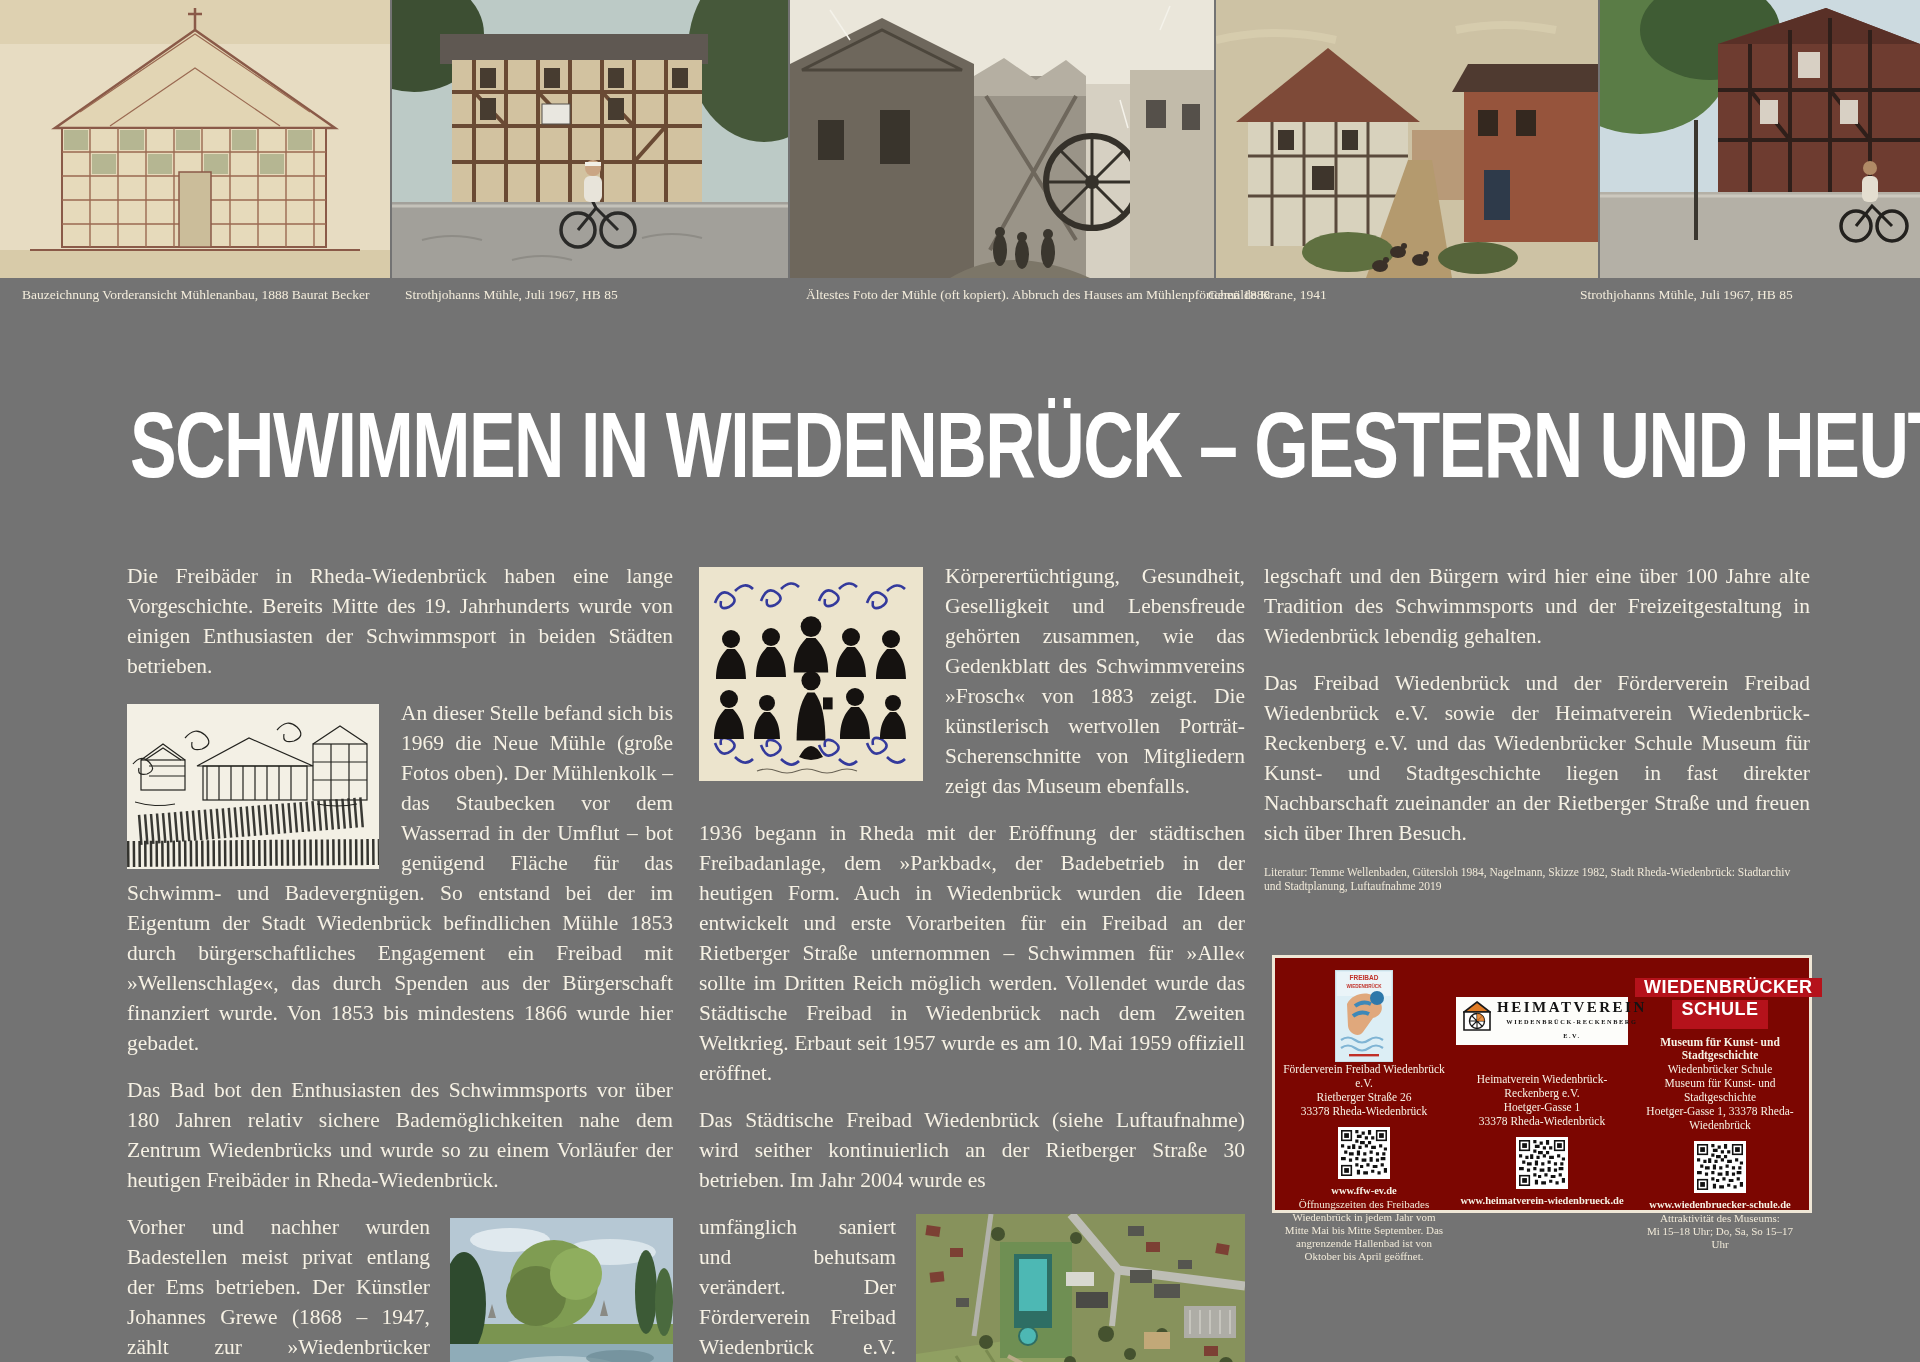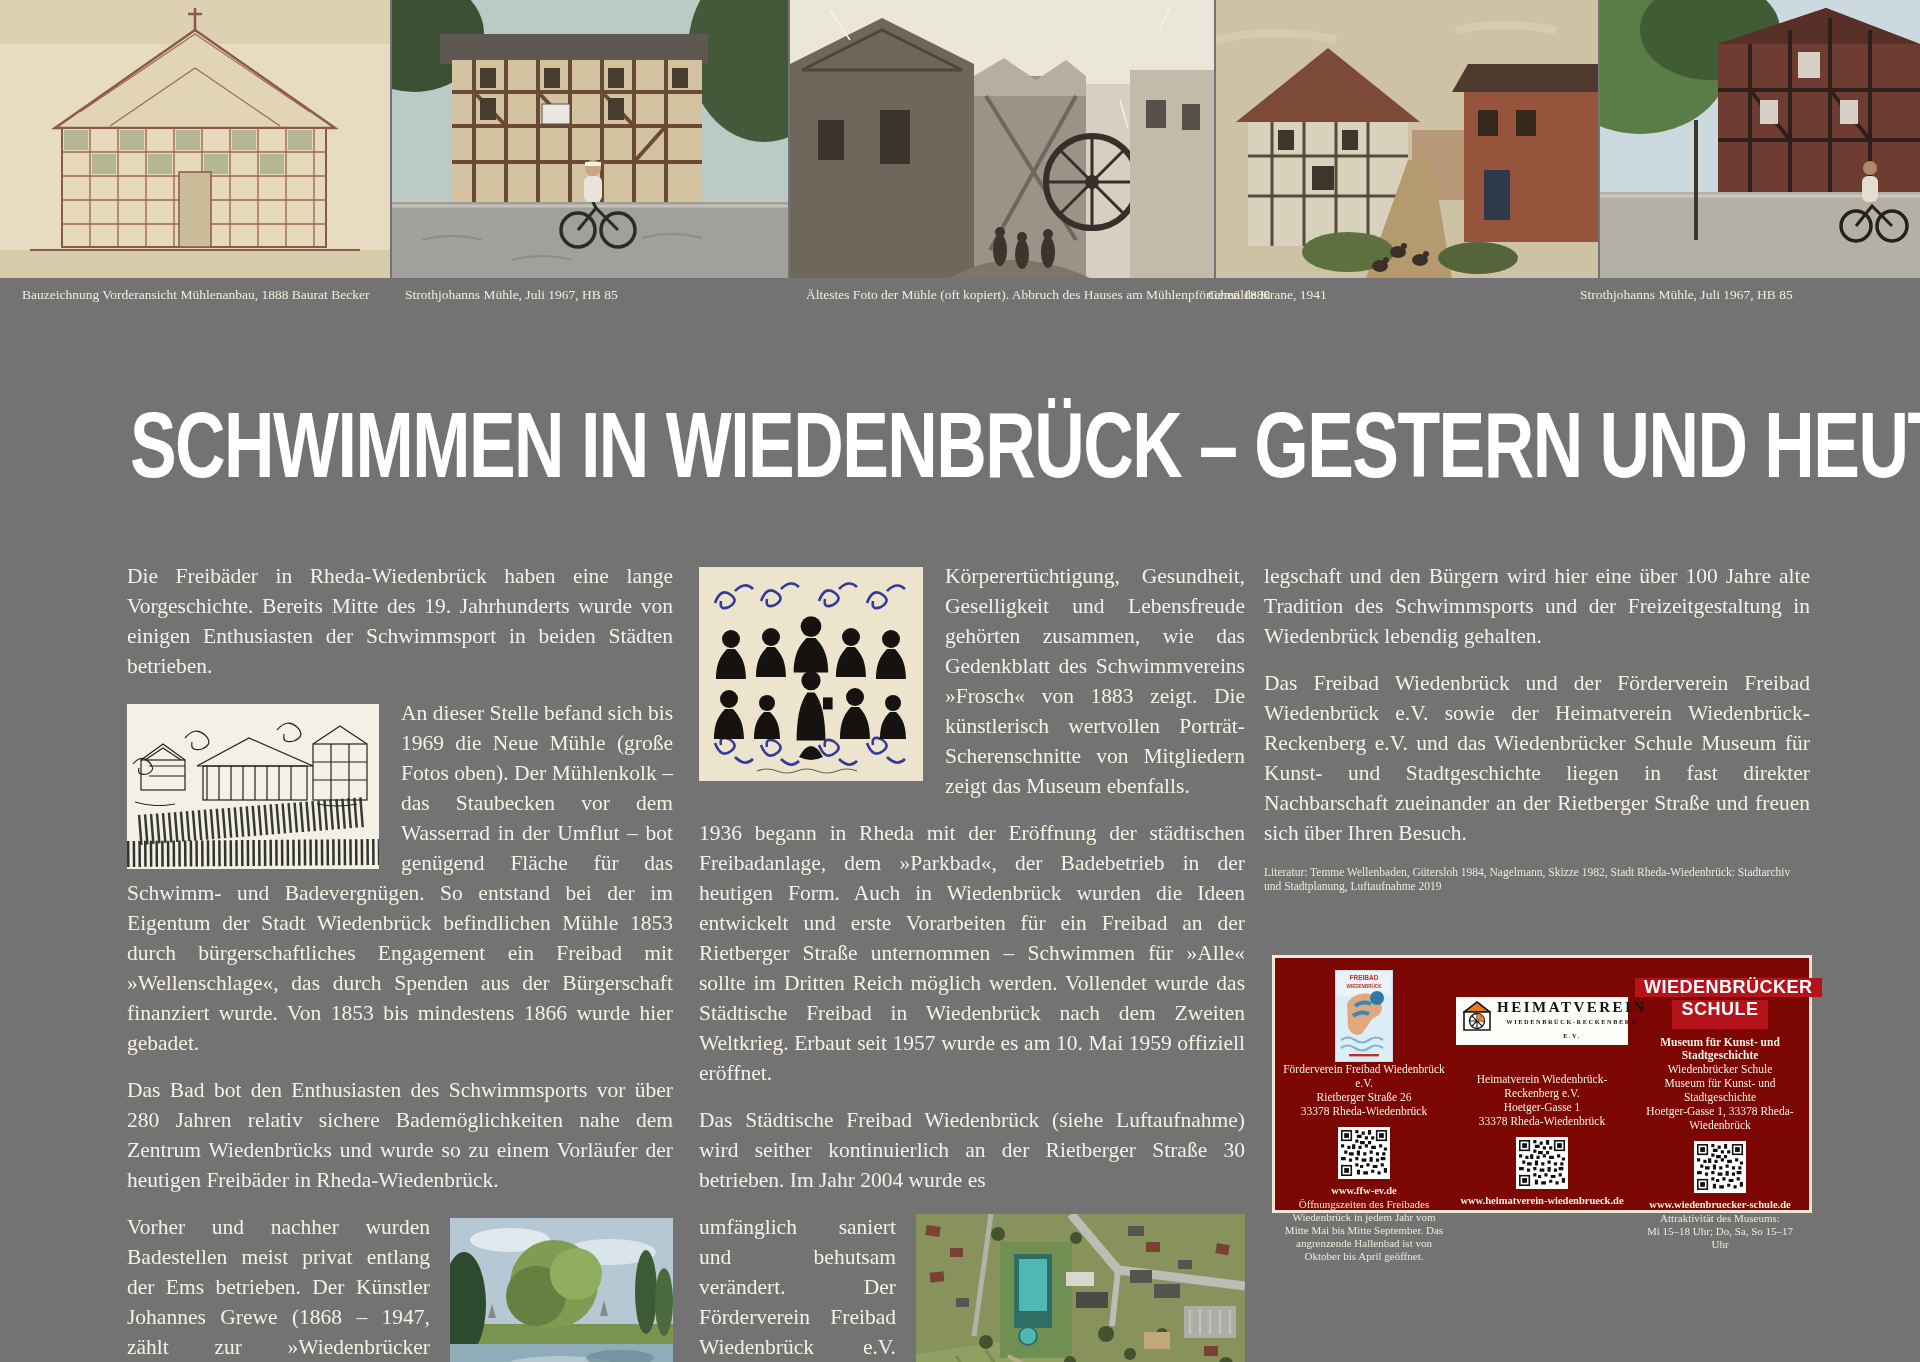--- a/index.html
+++ b/index.html
@@ -260,21 +260,21 @@
           <path d="M80,62 V96 M92,62 V96 M104,62 V96 M116,62 V96 M128,62 V96 M140,62 V96 M152,62 V96 M164,62 V96"></path>
           <rect x="186" y="40" width="54" height="56"></rect>
           <path d="M186,40 L213,22 L240,40 M186,58 h54 M186,76 h54 M204,40 v56 M222,40 v56"></path>
         </g>
         <path d="M12,126 L238,108" stroke="#2a2a26" stroke-width="30" stroke-dasharray="2.5,3.5" opacity="0.92"></path>
         <path d="M0,150 L252,148" stroke="#2a2a26" stroke-width="26" stroke-dasharray="2.5,3.2" opacity="0.95"></path>
         <path d="M8,98 q20,6 40,2 M190,100 q20,4 40,0" stroke="#23231f" stroke-width="1" fill="none"></path>
       </svg>
     </div>
     <p>An dieser Stelle befand sich bis 1969 die Neue Mühle (große Fotos oben). Der Mühlenkolk – das Staubecken vor dem Wasserrad in der Umflut – bot genügend Fläche für das Schwimm- und Badevergnügen. So entstand bei der im Eigentum der Stadt Wiedenbrück befindlichen Mühle 1853 durch bürgerschaftliches Engagement ein Freibad mit »Wellenschlage«, das durch Spenden aus der Bürgerschaft finanziert wurde. Von 1853 bis mindestens 1866 wurde hier gebadet.</p>
-    <p>Das Bad bot den Enthusiasten des Schwimmsports vor über 280 Jahren relativ sichere Bademöglichkeiten nahe dem Zentrum Wiedenbrücks und wurde so zu einem Vorläufer der heutigen Freibäder in Rheda-Wiedenbrück.</p>
+    <p>Das Bad bot den Enthusiasten des Schwimmsports vor über 180 Jahren relativ sichere Bademöglichkeiten nahe dem Zentrum Wiedenbrücks und wurde so zu einem Vorläufer der heutigen Freibäder in Rheda-Wiedenbrück.</p>
     <div class="img-frame float-r" style="width:223px;height:193px">
       <svg viewBox="0 0 223 193" preserveAspectRatio="none">
         <rect width="223" height="193" fill="#b6c8d4"></rect>
         <ellipse cx="60" cy="22" rx="40" ry="12" fill="#e8eef2" opacity="0.85"></ellipse>
         <ellipse cx="160" cy="34" rx="46" ry="13" fill="#e4ecf0" opacity="0.8"></ellipse>
         <path d="M38,100 l4,-14 l4,14 z M150,98 l4,-16 l4,16 z" fill="#8a8a84"></path>
         <rect x="0" y="106" width="223" height="22" fill="#7a9450"></rect>
         <ellipse cx="14" cy="86" rx="22" ry="52" fill="#2e4a2e"></ellipse>
         <circle cx="104" cy="66" r="44" fill="#7f9c52"></circle>
         <circle cx="86" cy="78" r="30" fill="#677f41"></circle>

